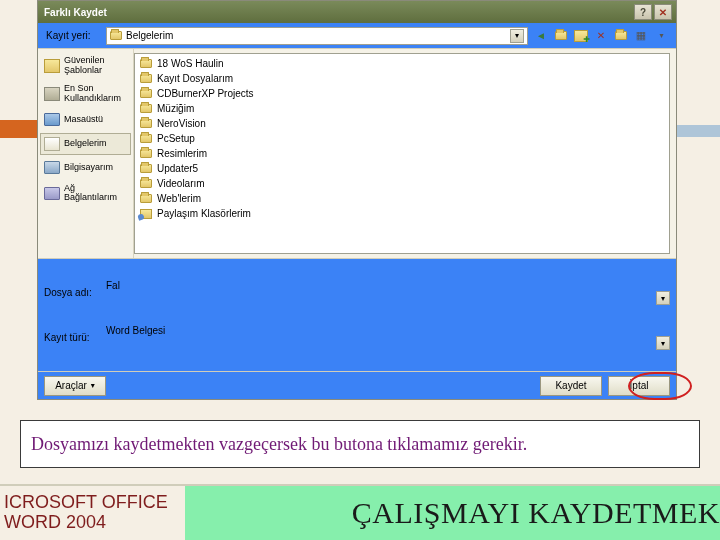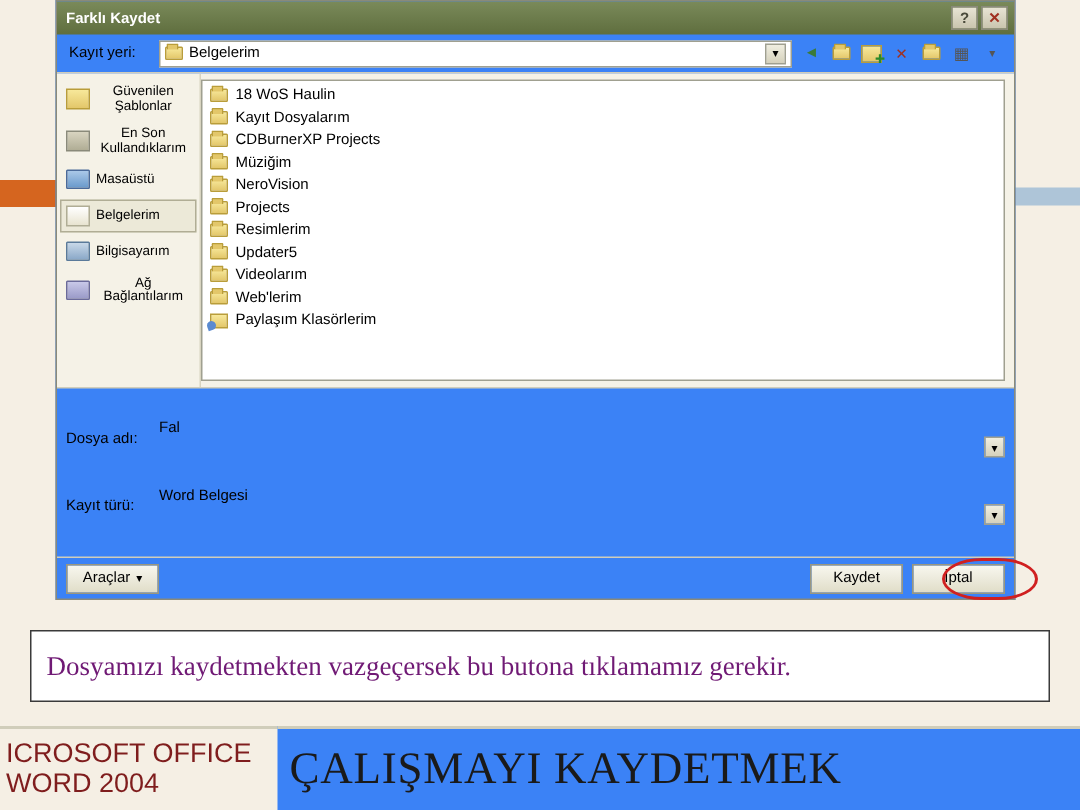--- a/index.html
+++ b/index.html
@@ -16,21 +16,21 @@
   .tb-btn.close { color: #a03020; }
 
   .toprow { height: 26px; display: flex; align-items: center; padding: 2px 6px; gap: 4px; border-bottom: 1px solid #d0cdba; }
   .toprow .lbl { width: 58px; padding-left: 2px; }
   .toprow .combo { flex: 1; height: 18px; background: #fff; border: 1px solid #a0a090; display: flex; align-items: center; padding: 0 3px; gap: 4px; }
   .combo .cb-arrow { margin-left: auto; width: 14px; height: 14px; background: linear-gradient(#f0eee0,#d5d1bc); border: 1px solid #a0a090; display: flex; align-items: center; justify-content: center; font-size: 8px; }
   .tool-icons { display: flex; gap: 2px; align-items: center; }
   .tool-icons .ti { width: 18px; height: 18px; display: flex; align-items: center; justify-content: center; border: 1px solid transparent; }
 
   .body-area { flex: 1; display: flex; background: #f5f2e7; overflow: hidden; }
-  .sidebar { width: 96px; padding: 4px 2px; display: flex; flex-direction: column; gap: 2px; border-right: 1px solid #d8d4c0; text-align: center; }
+  .sidebar { width: 96px; padding: 4px 2px; display: flex; flex-direction: column; gap: 2px; border-right: 1px solid #d8d4c0; }
   .side-item { display: flex; align-items: center; gap: 4px; padding: 2px 3px; border: 1px solid transparent; line-height: 1.1; }
   .side-item.sel { border: 1px solid #b0ad95; background: #ece9d8; }
   .side-item .si-icon { width: 16px; height: 16px; flex-shrink: 0; display: flex; align-items: center; justify-content: center; }
   .side-item .si-txt { font-size: 9px; }
 
   .filelist { flex: 1; background: #fff; border: 1px solid #a0a090; margin: 4px 6px 4px 0; overflow: auto; padding: 2px; }
   .file-item { display: flex; align-items: center; gap: 4px; padding: 1px 2px; height: 15px; }
   .file-item .fi-icon { width: 14px; height: 14px; display: flex; align-items: center; justify-content: center; flex-shrink: 0; }
   .file-item .fi-txt { font-size: 10px; }
 
@@ -49,21 +49,21 @@
   .folder { width: 14px; height: 11px; background: linear-gradient(#f7e89a,#e3c76a); border: 1px solid #b99d3a; border-radius: 1px; position: relative; }
   .folder::before { content: ""; position: absolute; top: -3px; left: 0; width: 6px; height: 3px; background: #e3c76a; border: 1px solid #b99d3a; border-bottom: none; border-radius: 1px 1px 0 0; }
   .folder.sm { width: 12px; height: 9px; }
 
   
   .caption-box { position: absolute; left: 20px; top: 420px; width: 680px; height: 48px; background: #fff; border: 1px solid #3a3a3a; display: flex; align-items: center; padding: 6px 10px; font-family: Georgia, "Times New Roman", serif; font-size: 18px; color: #701a75; }
 
   
   .footer { position: absolute; left: 0; bottom: 0; width: 720px; height: 56px; display: flex; align-items: stretch; }
   .footer-left { width: 185px; background: #f5efe4; border-top: 2px solid #d0cdba; display: flex; flex-direction: column; justify-content: center; padding-left: 4px; font-family: Arial, sans-serif; font-size: 18px; line-height: 1.1; color: #7f1d1d; }
-  .footer-right { flex: 1; background: #3b82f6; border-top: 2px solid #d0cdba; display: flex; align-items: center; padding-left: 8px; font-family: Georgia, "Times New Roman", serif; font-size: 30px; font-weight: normal; color: #1a1a1a; letter-spacing: 0.5px; }
+  .footer-right { flex: 1; background: #86efac; border-top: 2px solid #d0cdba; display: flex; align-items: center; padding-left: 8px; font-family: Georgia, "Times New Roman", serif; font-size: 30px; font-weight: normal; color: #1a1a1a; letter-spacing: 0.5px; justify-content: flex-end; }
 
   
   .ic-back::before { content: "◄"; color: #3a7a3a; font-size: 10px; }
   .ic-del::before { content: "✕"; color: #a03020; font-size: 10px; }
   .ic-views::before { content: "▦"; color: #555; font-size: 11px; }
   .ic-tools::before { content: "▾"; color: #555; font-size: 8px; margin-left: 1px; }
   .ic-plus { position: relative; }
   .ic-plus::before { content:""; width:12px; height:10px; background:linear-gradient(#f7e89a,#e3c76a); border:1px solid #b99d3a; display:block; }
   .ic-plus::after { content:"✚"; position:absolute; right:-2px; bottom:-2px; font-size:8px; color:#2a8a2a; }
 
@@ -169,21 +169,21 @@
       <div class="file-item">
           <span class="fi-icon">
             <span class="folder sm"></span>
           </span>
           <span class="fi-txt">NeroVision</span>
         </div>
       <div class="file-item">
           <span class="fi-icon">
             <span class="folder sm"></span>
           </span>
-          <span class="fi-txt">Projects</span>
+          <span class="fi-txt">PcSetup</span>
         </div>
       <div class="file-item">
           <span class="fi-icon">
             <span class="folder sm"></span>
           </span>
           <span class="fi-txt">Resimlerim</span>
         </div>
       <div class="file-item">
           <span class="fi-icon">
             <span class="folder sm"></span>

